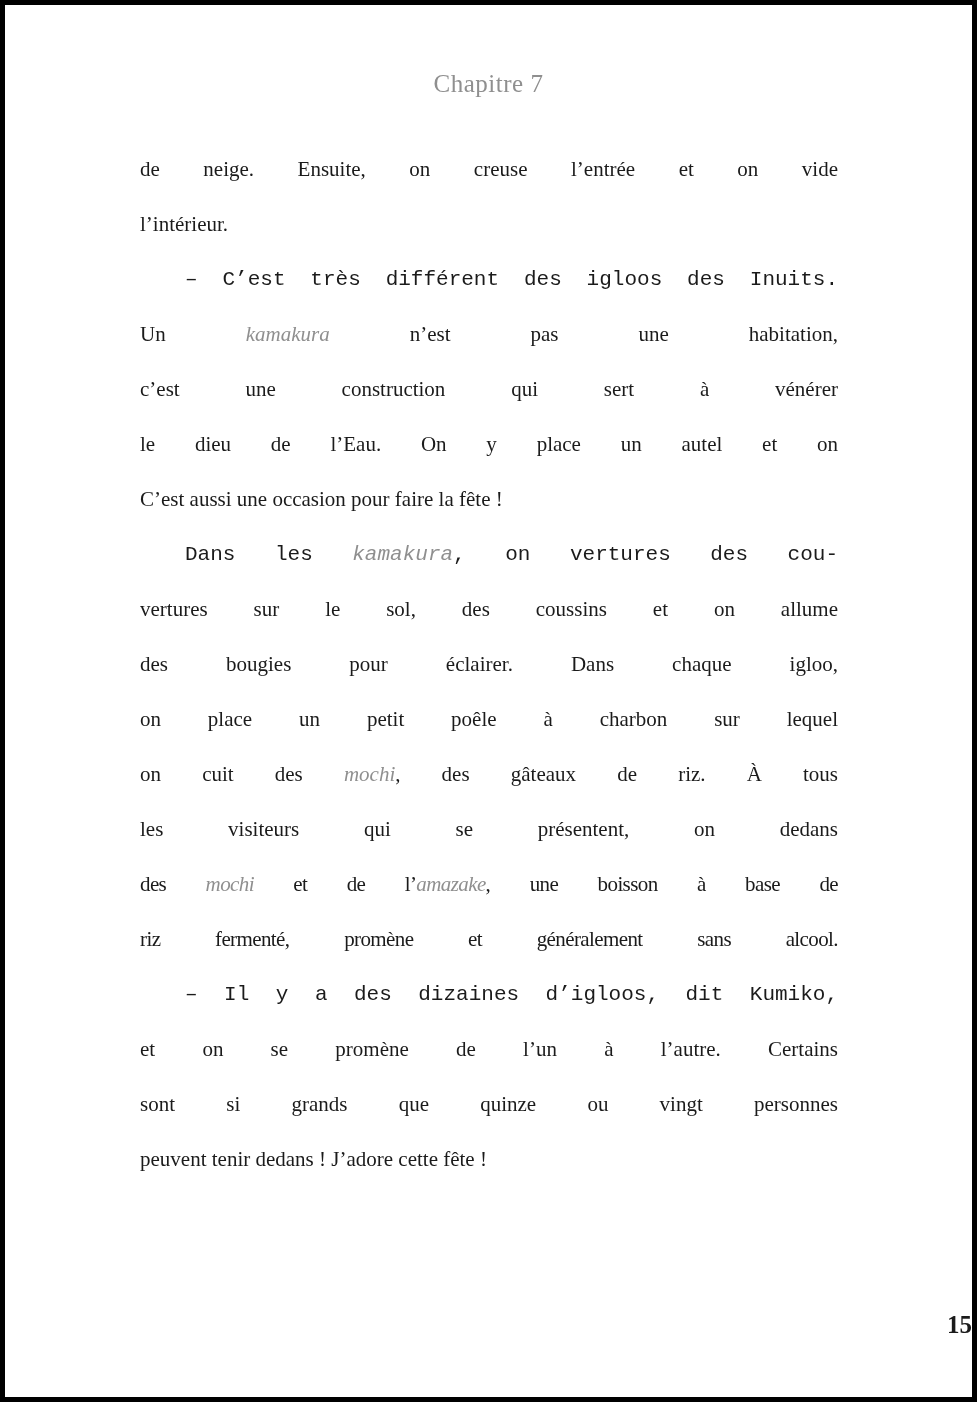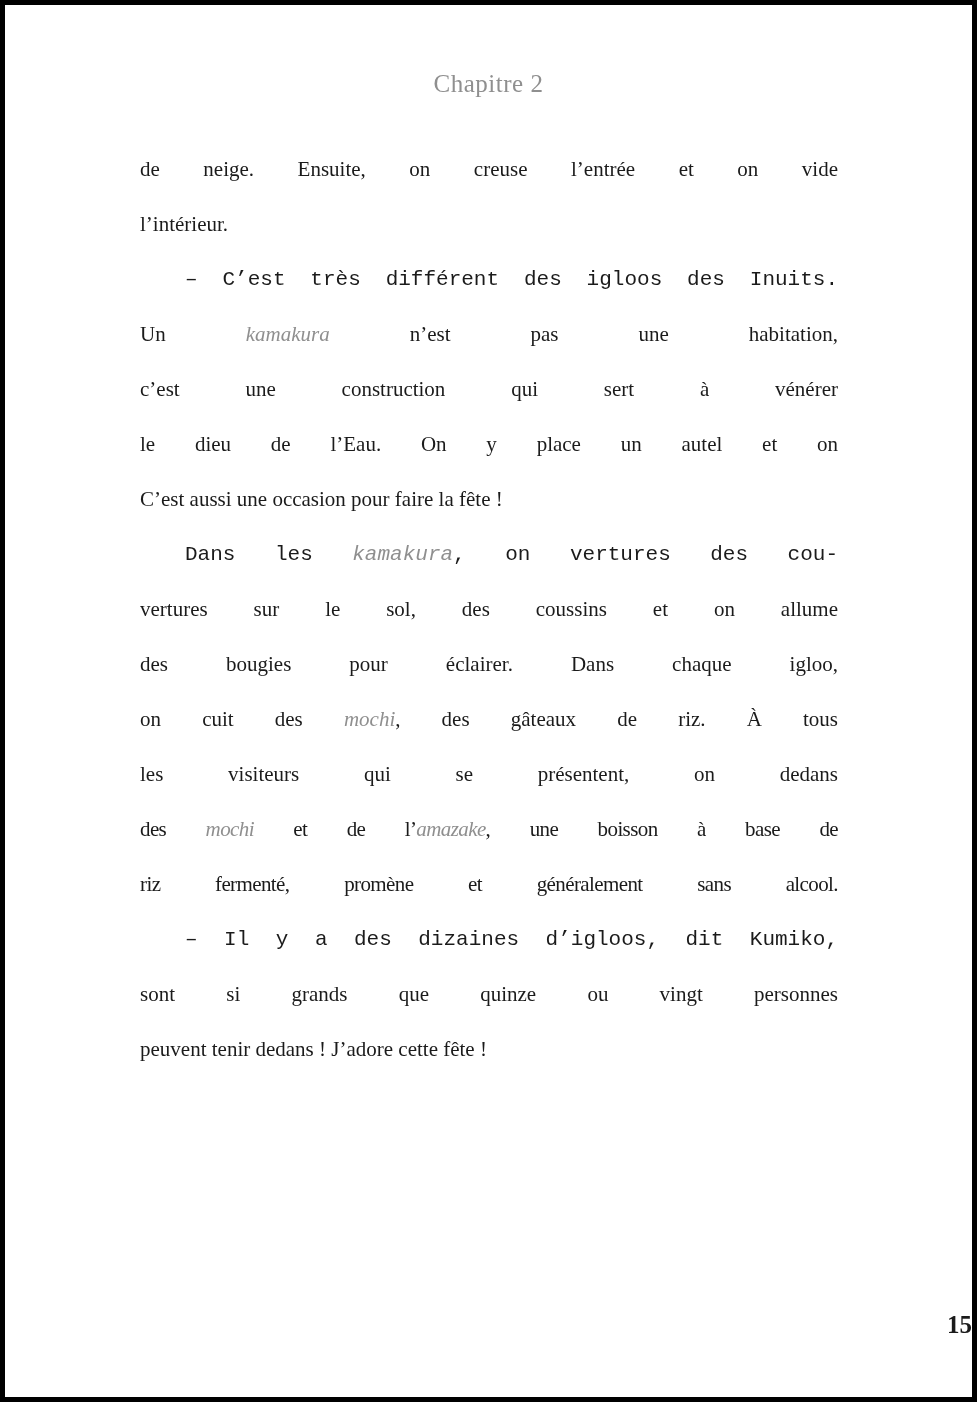--- a/index.html
+++ b/index.html
@@ -66,36 +66,38 @@
     text-align: right;
     font-size: 25px;
     font-weight: bold;
     color: #1b1b1b;
   }
 </style>
 </head>
 <body>
 
 <div class="page">
-  <div class="chapter-header">Chapitre 2</div>
+  <div class="chapter-header">Chapitre 7</div>
 
   <div class="body-text">
       <div class="line"><span>de neige. Ensuite, on creuse l’entrée et on vide</span></div>
       <div class="line left"><span>l’intérieur.</span></div>
       <div class="line indent"><span>– C’est très différent des igloos des Inuits.</span></div>
       <div class="line"><span>Un </span><span class="muted">kamakura</span><span> n’est pas une habitation,</span></div>
       <div class="line"><span>c’est une construction qui sert à vénérer</span></div>
       <div class="line"><span>le dieu de l’Eau. On y place un autel et on</span></div>
       <div class="line left"><span>C’est aussi une occasion pour faire la fête !</span></div>
       <div class="line indent"><span>Dans les </span><span class="muted">kamakura</span><span>, on vertures des cou-</span></div>
       <div class="line"><span>vertures sur le sol, des coussins et on allume</span></div>
       <div class="line"><span>des bougies pour éclairer. Dans chaque igloo,</span></div>
+      <div class="line"><span>on place un petit poêle à charbon sur lequel</span></div>
       <div class="line"><span>on cuit des </span><span class="muted">mochi</span><span>, des gâteaux de riz. À tous</span></div>
       <div class="line"><span>les visiteurs qui se présentent, on dedans</span></div>
       <div class="line tight"><span>des </span><span class="muted">mochi</span><span> et de l’</span><span class="muted">amazake</span><span>, une boisson à base de</span></div>
       <div class="line tight"><span>riz fermenté, promène et généralement sans alcool.</span></div>
       <div class="line indent"><span>– Il y a des dizaines d’igloos, dit Kumiko,</span></div>
+      <div class="line"><span>et on se promène de l’un à l’autre. Certains</span></div>
       <div class="line"><span>sont si grands que quinze ou vingt personnes</span></div>
       <div class="line left"><span>peuvent tenir dedans ! J’adore cette fête !</span></div>
     </div>
 
   <div class="page-number">15</div>
 </div>
 
 </body></html>

